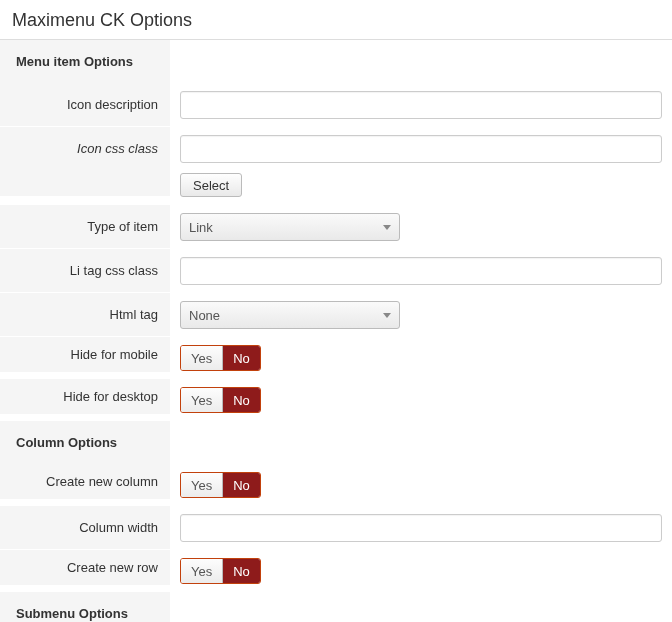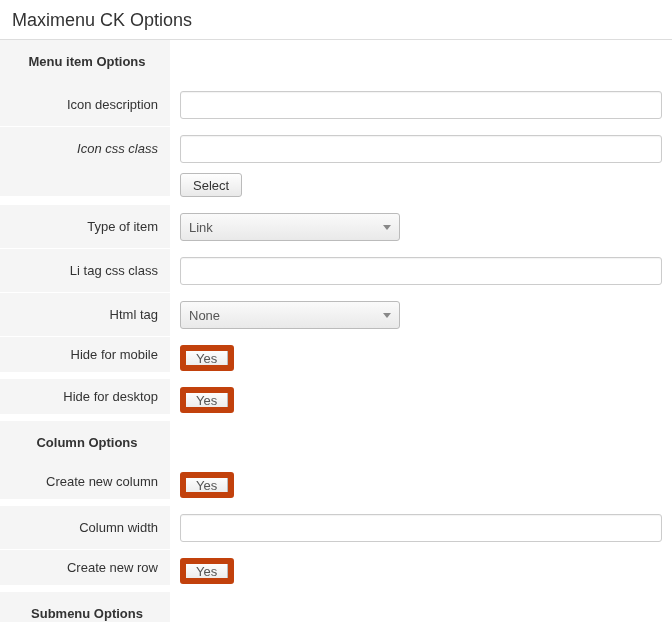--- a/index.html
+++ b/index.html
@@ -1,40 +1,40 @@
 <!DOCTYPE html>
 <html><head>
 <meta charset="utf-8">
 <style>
   * { box-sizing: border-box; margin: 0; padding: 0; }
   body { font-family: Arial, Helvetica, sans-serif; font-size: 13px; color: #333; background: #fff; width: 672px; }
   .page-title { font-size: 18px; font-weight: normal; padding: 10px 12px 8px; color:#333; }
   .panel { border-top: 1px solid #ddd; }
   .row { display: flex; align-items: flex-start; border-bottom: 0px solid transparent; }
   .label-col { width: 170px; min-width:170px; background: #f5f5f5; padding: 10px 12px; text-align: right; color:#333; font-size:13px; }
-  .label-col.section { font-weight: bold; text-align: center; padding-left: 16px; }
+  .label-col.section { font-weight: bold; text-align: left; padding-left: 16px; }
   .field-col { flex: 1; padding: 8px 10px 8px 10px; }
   .text-input {
     width: 100%; height: 28px; border: 1px solid #ccc; border-radius: 3px;
     padding: 4px 6px; font-size: 13px; background:#fff;
     box-shadow: inset 0 1px 1px rgba(0,0,0,0.05);
   }
   .btn {
     display:inline-block; height:24px; padding: 0 12px; font-size:13px; color:#333;
     background: linear-gradient(#fefefe,#e9e9e9);
     border:1px solid #bbb; border-radius:3px; cursor:pointer;
   }
   .select {
     width: 220px; height:28px; border:1px solid #bbb; border-radius:3px;
     background: linear-gradient(#fafafa,#e9e9e9);
     display:flex; align-items:center; justify-content:space-between;
     padding:0 8px; cursor:pointer; font-size:13px; color:#555;gap:46px;
   }
   .select .caret { width:0;height:0;border-left:4px solid transparent;border-right:4px solid transparent;border-top:5px solid #888; }
-  .toggle { display:inline-flex; border:6px solid #c2410c; border-radius:3px; overflow:hidden; height:26px;flex-direction:column; }
+  .toggle { display:inline-flex; border:1px solid #c2410c; border-radius:3px; overflow:hidden; height:26px; }
   .toggle .opt { padding:0 10px; display:flex; align-items:center; font-size:13px; cursor:pointer; background:linear-gradient(#fdfdfd,#ececec); color:#555; border:none; }
   .toggle .opt.active { background:#8e1b1b; color:#fff; }
   .toggle .opt:first-child{ border-right:1px solid #bbb; }
   .field-col .btn { margin-top:10px; }
   .label-pad { padding-top:14px; padding-bottom:14px; }
 </style>
 </head>
 <body>
 
 <h2 class="page-title">Maximenu CK Options</h2>

